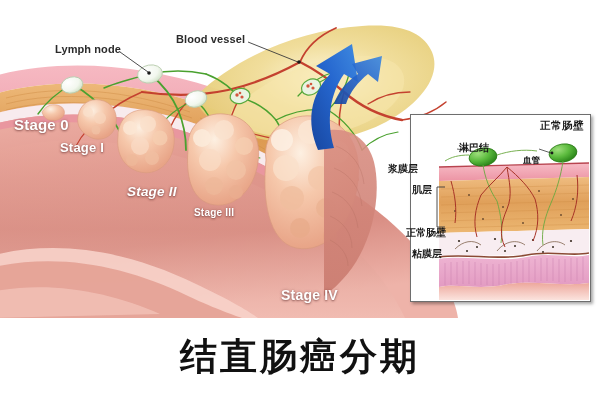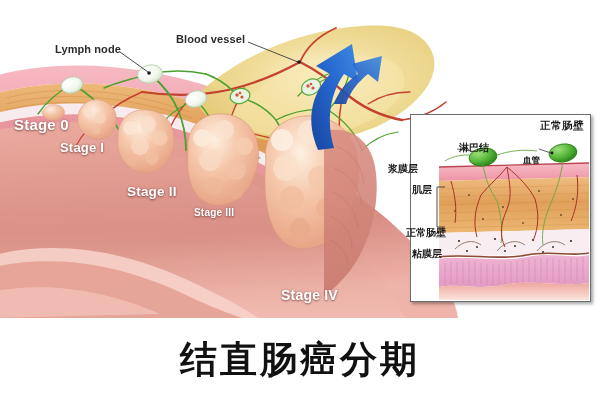--- a/index.html
+++ b/index.html
@@ -40,21 +40,21 @@
     position:absolute;
     font-family:"Liberation Sans", sans-serif;
     font-weight:700;
     color:#ffffff;
     white-space:nowrap;
     text-shadow:0 1px 2px rgba(90,40,40,.55), 0 0 3px rgba(120,60,60,.45);
     letter-spacing:.2px;
   }
   #stage-0   { left:14px;  top:116px; font-size:15px; }
   #stage-1   { left:60px;  top:140px; font-size:13px; }
-  #stage-2   { left:127px; top:184px; font-size:13.5px; }
+  #stage-2   { left:127px; top:184px; font-size:13.5px;font-style:italic; }
   #stage-3   { left:194px; top:207px; font-size:10px; }
   #stage-4   { left:281px; top:287px; font-size:14px; }
 
   
   #inset {
     position:absolute;
     left:410px; top:114px;
     width:181px; height:188px;
     background:#ffffff;
     border:1.5px solid #6e6e6e;
@@ -87,21 +87,21 @@
   #layer-submuc   { left:406px; top:226px; }
   #layer-mucosa   { left:412px; top:247px; }
 
   
   #title-bar {
     position:absolute; left:0; top:318px; width:600px; height:82px;
     background:#ffffff;
     display:flex; align-items:center; justify-content:center;
   }
   #main-title {
-    font-family:Liberation Serif, serif;
+    font-family:Liberation Mono, monospace;
     font-weight:700;
     font-size:37px;
     color:#111111;
     letter-spacing:3px;
     line-height:1;
   }
 </style>
 </head>
 <body>
 

